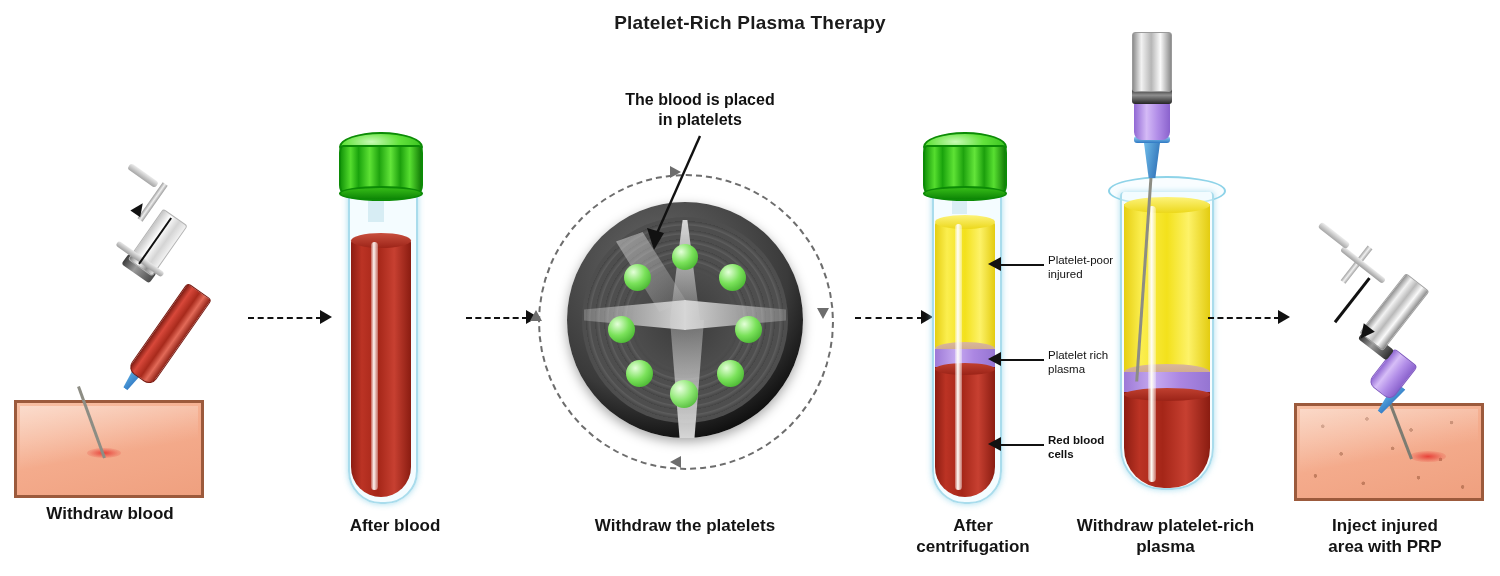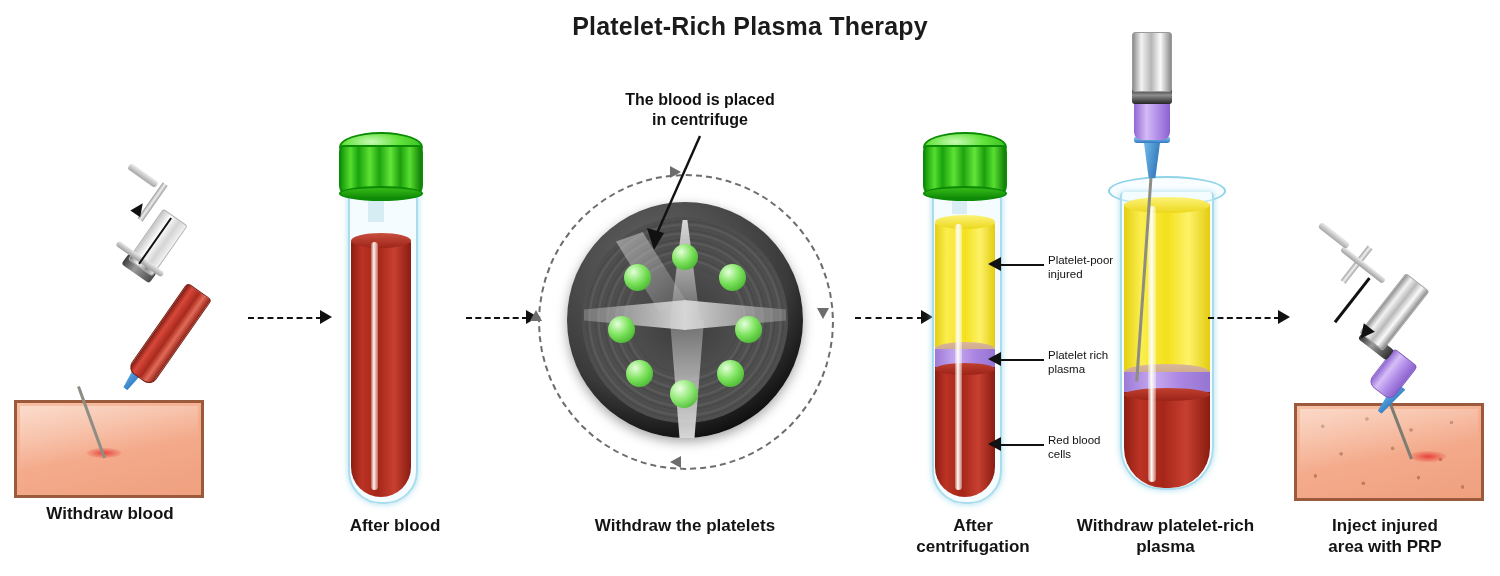--- a/index.html
+++ b/index.html
@@ -1,19 +1,19 @@
 <!DOCTYPE html>
 <html><head>
 <meta charset="utf-8">
 <style>
   html,body{margin:0;padding:0;background:#ffffff;}
   body{width:1500px;height:576px;position:relative;overflow:hidden;
        font-family:"Liberation Sans","DejaVu Sans",sans-serif;color:#1a1a1a;}
   .abs{position:absolute;}
-  #title{left:0;top:12px;width:1500px;text-align:center;font-size:25px;font-weight:bold;
+  #title{left:0;top:12px;width:1500px;text-align:center;font-size:19px;font-weight:bold;
          letter-spacing:.2px;color:#1b1b1b;}
   .step-label{position:absolute;text-align:center;font-size:17px;font-weight:bold;
               line-height:1.25;color:#141414;}
   .callout{position:absolute;font-size:11.5px;line-height:1.25;color:#111;}
   .arrowline{position:absolute;height:0;border-top:2.6px dashed #111;}
   .arrowhead{position:absolute;width:0;height:0;border-left:12px solid #111;
              border-top:7px solid transparent;border-bottom:7px solid transparent;}
   .tube-glass{position:absolute;border:2px solid #a9dcec;background:rgba(235,250,255,.55);
               box-shadow:0 0 6px rgba(150,215,235,.85);}
   .cap{position:absolute;}
@@ -172,21 +172,21 @@
   <div class="abs" style="left:106px;top:200px;width:27px;height:27px;border-radius:50%;
               background:radial-gradient(circle at 35% 30%,#e4ffd9,#7ae25a 45%,#2f9e1c 100%);"></div>
   <div class="abs" style="left:197px;top:200px;width:27px;height:27px;border-radius:50%;
               background:radial-gradient(circle at 35% 30%,#e4ffd9,#7ae25a 45%,#2f9e1c 100%);"></div>
   <div class="abs" style="left:150px;top:220px;width:28px;height:28px;border-radius:50%;
               background:radial-gradient(circle at 35% 30%,#eaffe1,#8fe874 45%,#34a31f 100%);"></div>
 </div>
 
 <div class="callout" style="left:595px;top:90px;width:210px;text-align:center;font-size:16px;
             font-weight:bold;line-height:1.28;white-space:pre-line;">The blood is placed
-in centrifuge</div>
+in platelets</div>
 <svg class="abs" style="left:640px;top:132px;" width="70" height="125" viewBox="0 0 70 125">
   <line x1="60" y1="4" x2="14" y2="108" stroke="#111" stroke-width="2.4"></line>
   <polygon points="14,118 7,96 24,101" fill="#111"></polygon>
 </svg>
 
 <div class="step-label" style="left:575px;top:515px;width:220px;">Withdraw the platelets</div>
 
 <div class="abs" style="left:855px;top:317px;">
   <div class="arrowline" style="left:0;top:0;width:68px;"></div>
   <div class="arrowhead" style="left:66px;top:-7px;"></div>
@@ -235,21 +235,21 @@
   <div style="position:absolute;left:-12px;top:7px;width:0;height:0;border-right:13px solid #111;
               border-top:7px solid transparent;border-bottom:7px solid transparent;"></div>
   <div class="callout" style="left:48px;top:3px;width:90px;white-space:pre-line;">Platelet rich
 plasma</div>
 </div>
 
 <div class="abs" style="left:1000px;top:430px;">
   <div style="position:absolute;left:0;top:14px;width:44px;height:0;border-top:2.4px solid #111;"></div>
   <div style="position:absolute;left:-12px;top:7px;width:0;height:0;border-right:13px solid #111;
               border-top:7px solid transparent;border-bottom:7px solid transparent;"></div>
-  <div class="callout" style="left:48px;top:3px;width:90px;white-space:pre-line;">Red blood
+  <div class="callout" style="left:48px;top:3px;width:90px;white-space:pre-line;font-weight:bold;">Red blood
 cells</div>
 </div>
 
 <div class="step-label" style="left:893px;top:515px;width:160px;white-space:pre-line;">After
 centrifugation</div>
 
 <div class="abs" style="left:1090px;top:20px;width:150px;height:490px;">
 
   <div class="abs" style="left:18px;top:156px;width:118px;height:30px;border-radius:50%;
               border:2.5px solid #8ed3e8;box-sizing:border-box;background:rgba(235,250,255,.3);"></div>

